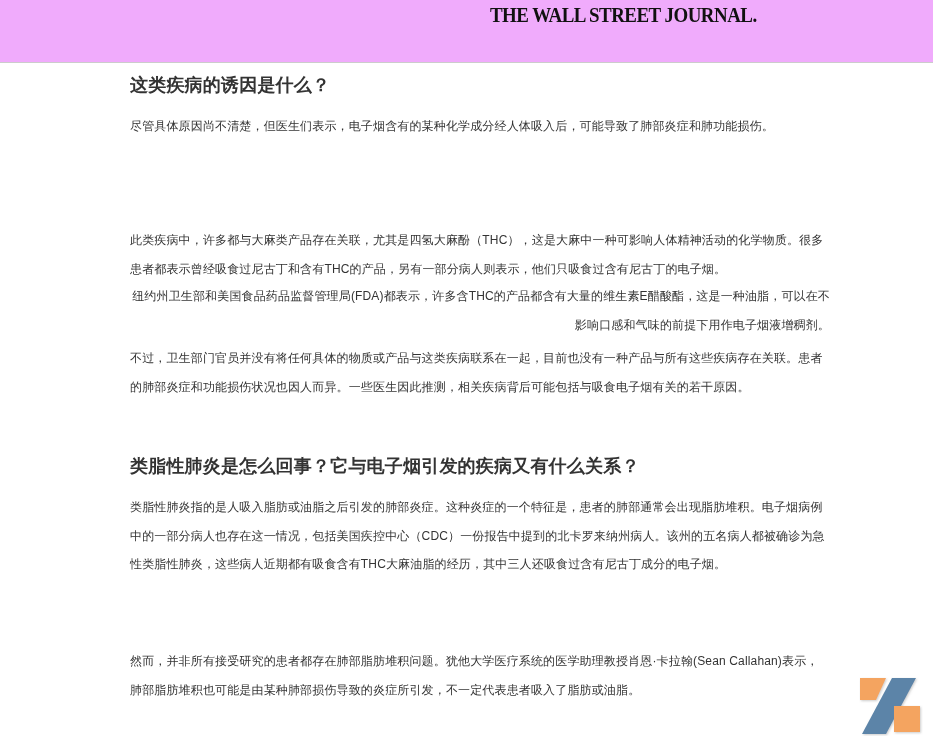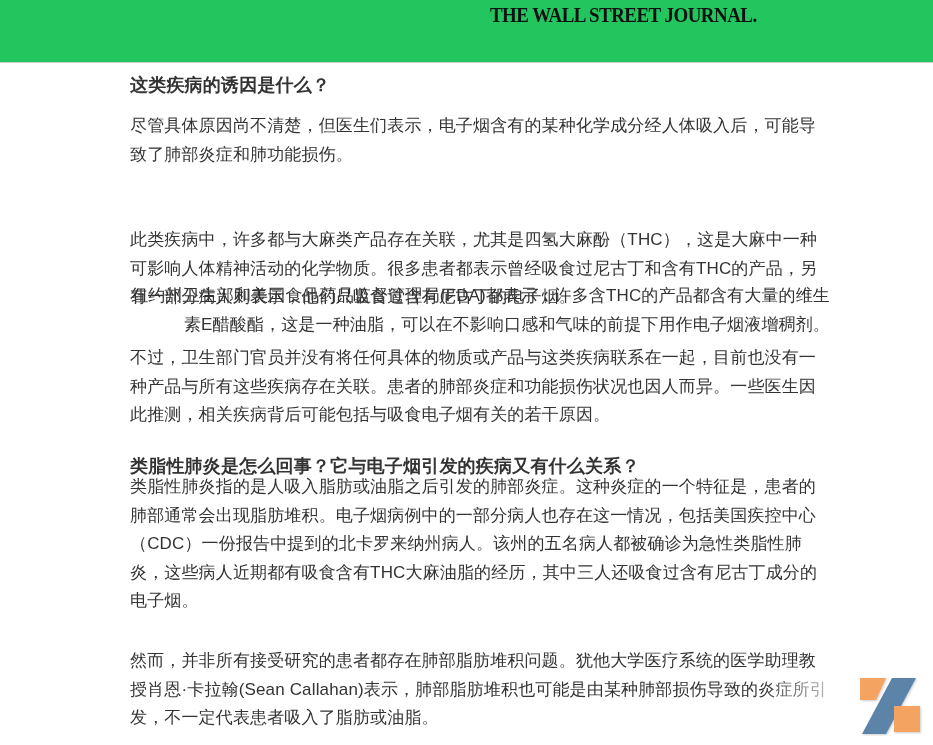--- a/index.html
+++ b/index.html
@@ -3,21 +3,21 @@
   <meta charset="utf-8">
   <style>
     html, body { margin: 0; padding: 0; }
     body {
       width: 933px; height: 745px; overflow: hidden; position: relative;
       background: #ffffff; color: #333333;
       font-family: "Liberation Sans", "DejaVu Sans", sans-serif;
     }
     .masthead {
       position: absolute; left: 0; top: 0; width: 933px; height: 62px;
-      border-bottom: 1px solid #cccccc; background: #22c55e;
+      border-bottom: 1px solid #cccccc; background: #f0abfc;
     }
     .logo {
       position: absolute; left: 490px; top: 2px; width: 222px; height: 26px;
       font-family: "Liberation Serif", "DejaVu Serif", serif;
       font-size: 22px; font-weight: bold; letter-spacing: -0.6px;
       color: #111; white-space: nowrap; transform: scaleX(0.86); transform-origin: left top;
       line-height: 26px;
     }
     .nav {
       position: absolute; top: 35px; right: 38px; display: flex; gap: 0;
@@ -27,30 +27,30 @@
       margin-left: 17px; line-height: 20px; white-space: nowrap;
     }
     .article {
       position: absolute; left: 130px; top: 70px; width: 700px;
     }
     .article h3 {
       margin: 0; font-size: 18px; font-weight: bold; color: #333;
       line-height: 30px; letter-spacing: 0.2px;
     }
     .article p {
-      margin: 0; font-size: 17px; line-height: 28.6px; color: #333;
+      margin: 0; font-size: 12px; line-height: 28.6px; color: #333;
       letter-spacing: 0.15px;
     }
     .h1 { position: absolute; top: 0; }
     .p1 { position: absolute; top: 42px; }
     .p2 { position: absolute; top: 156px; }
     .p3 { position: absolute; top: 212px; text-align: right; }
     .p4 { position: absolute; top: 274px; }
     .h2 { position: absolute; top: 381px; }
-    .p5 { position: absolute; top: 403px; }
+    .p5 { position: absolute; top: 423px; }
     .p6 { position: absolute; top: 577px; }
     .fade {
       position: absolute; left: 760px; top: 672px; width: 90px; height: 30px;
       background: linear-gradient(to right, rgba(255,255,255,0), rgba(255,255,255,0.85));
     }
     .widget {
       position: absolute; left: 856px; top: 676px; width: 68px; height: 60px;
     }
   </style>
 </head>

